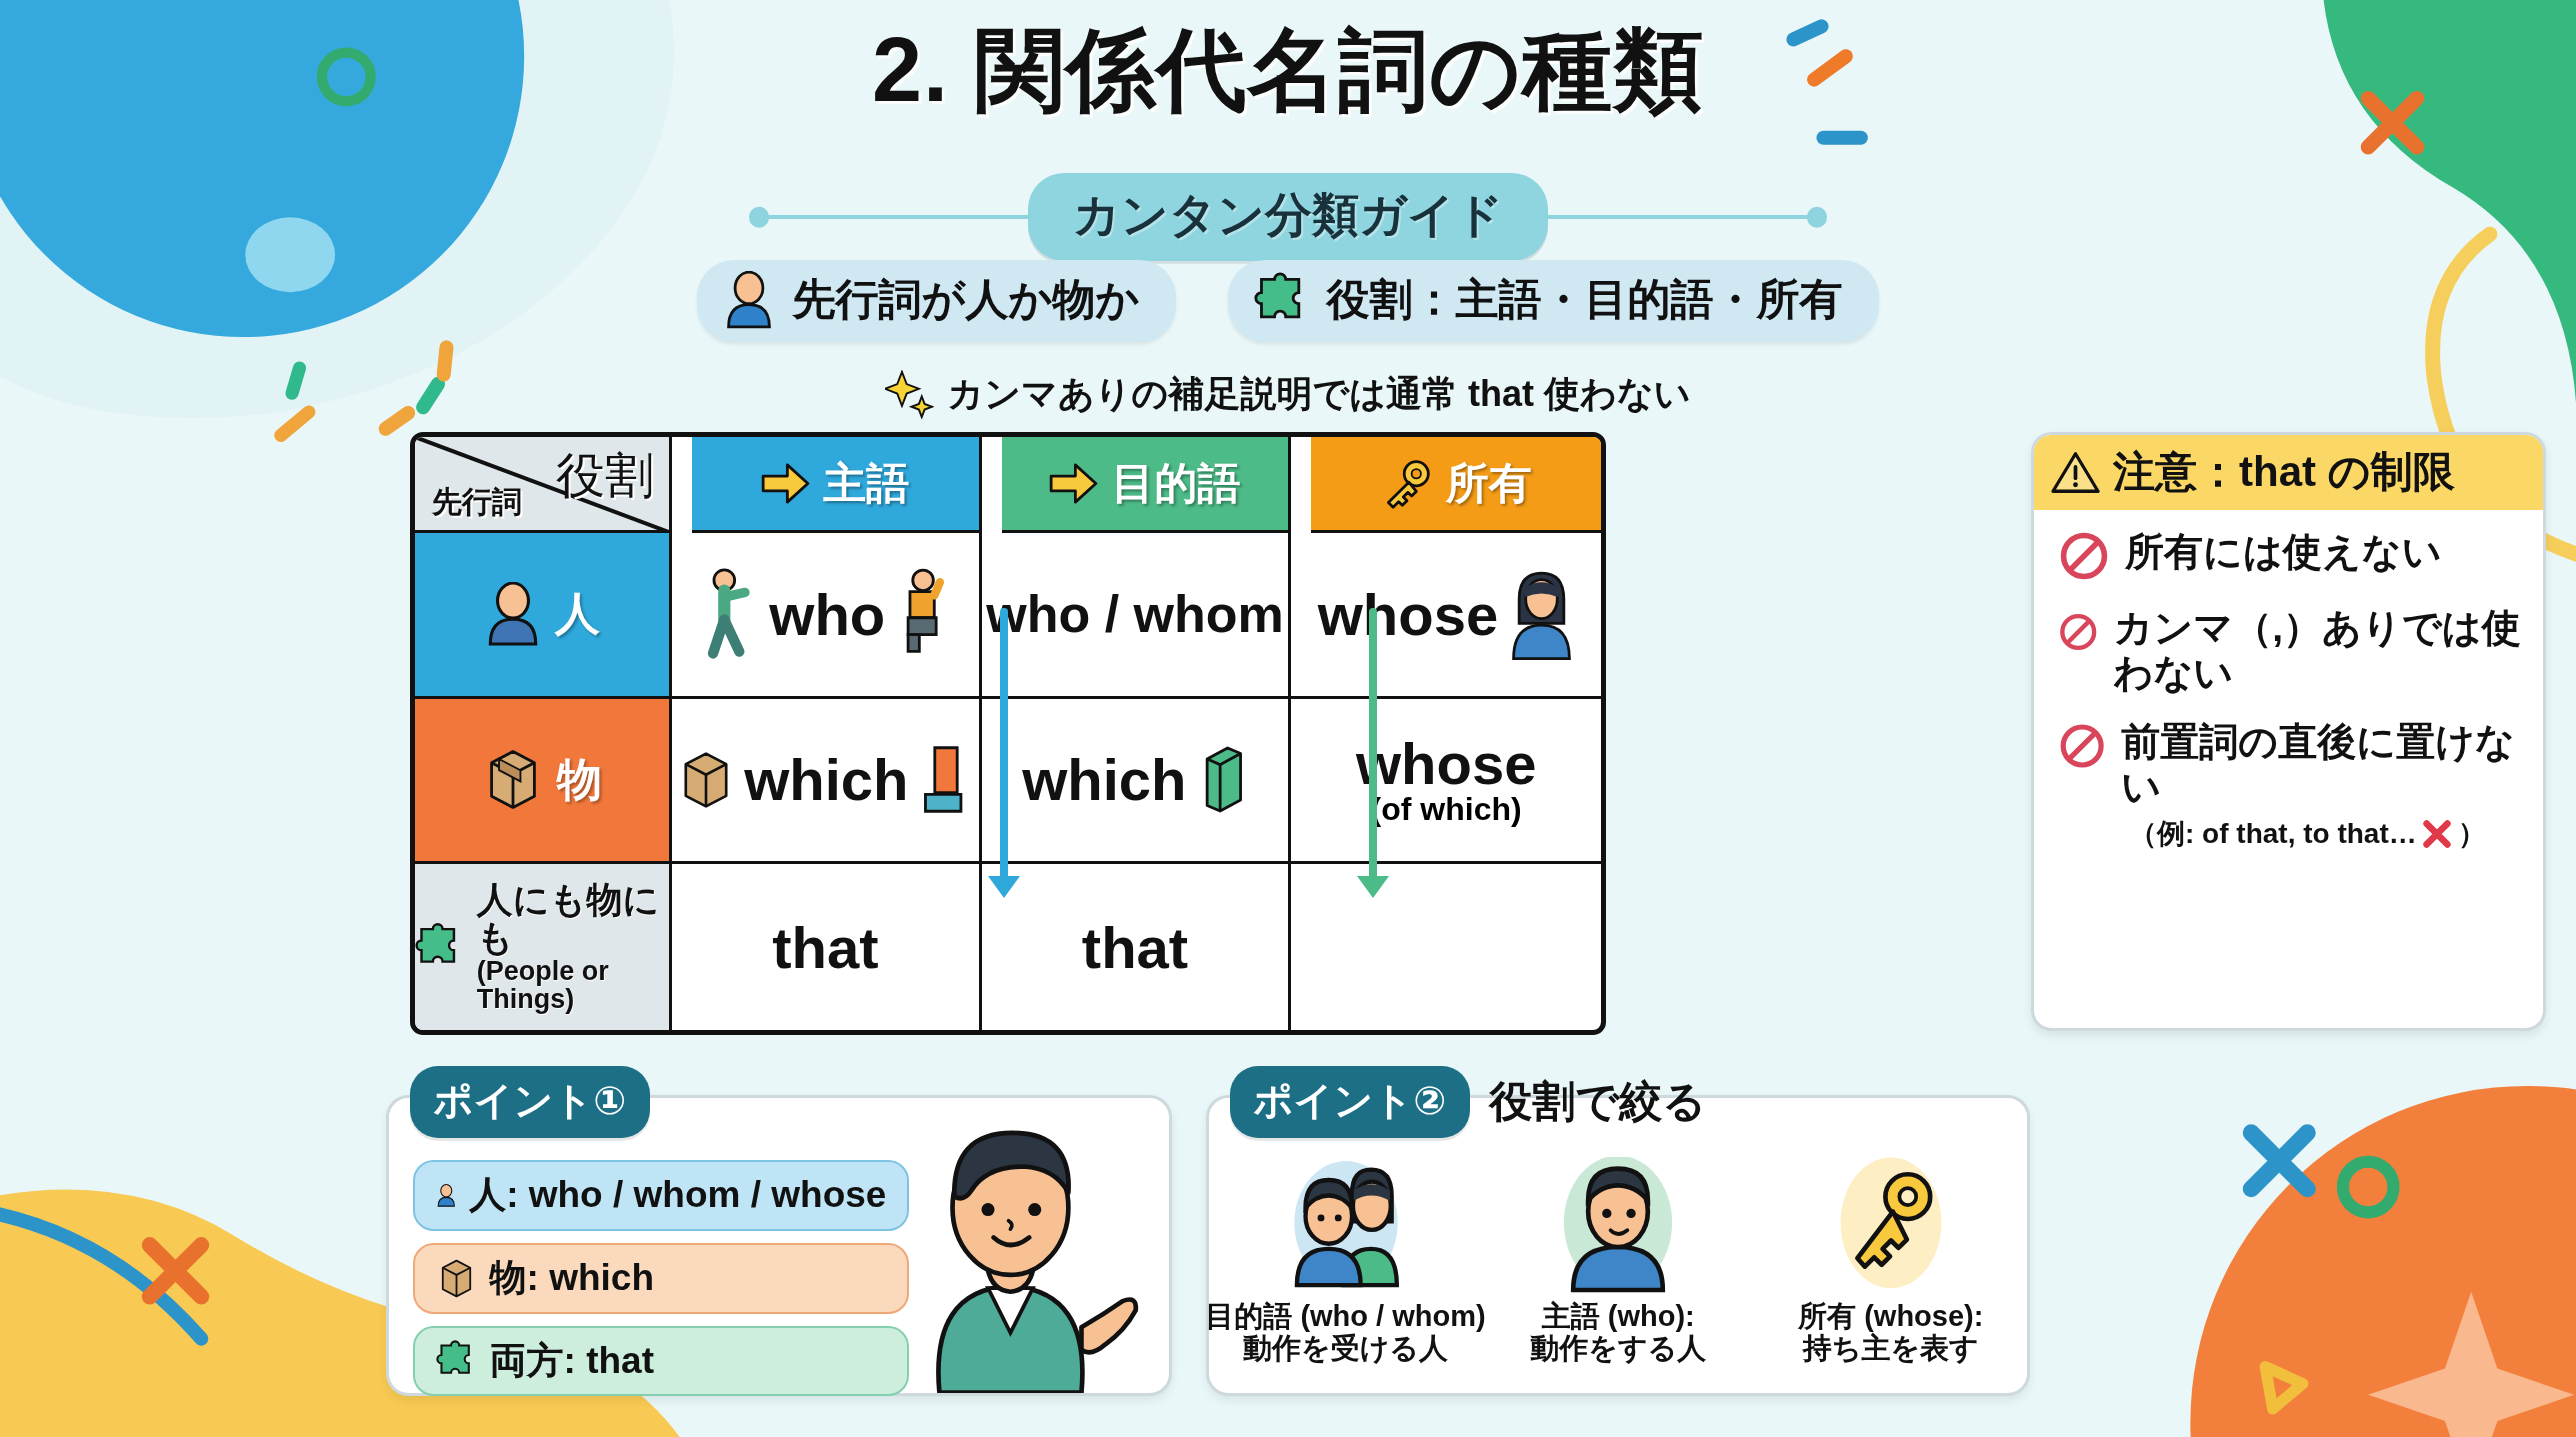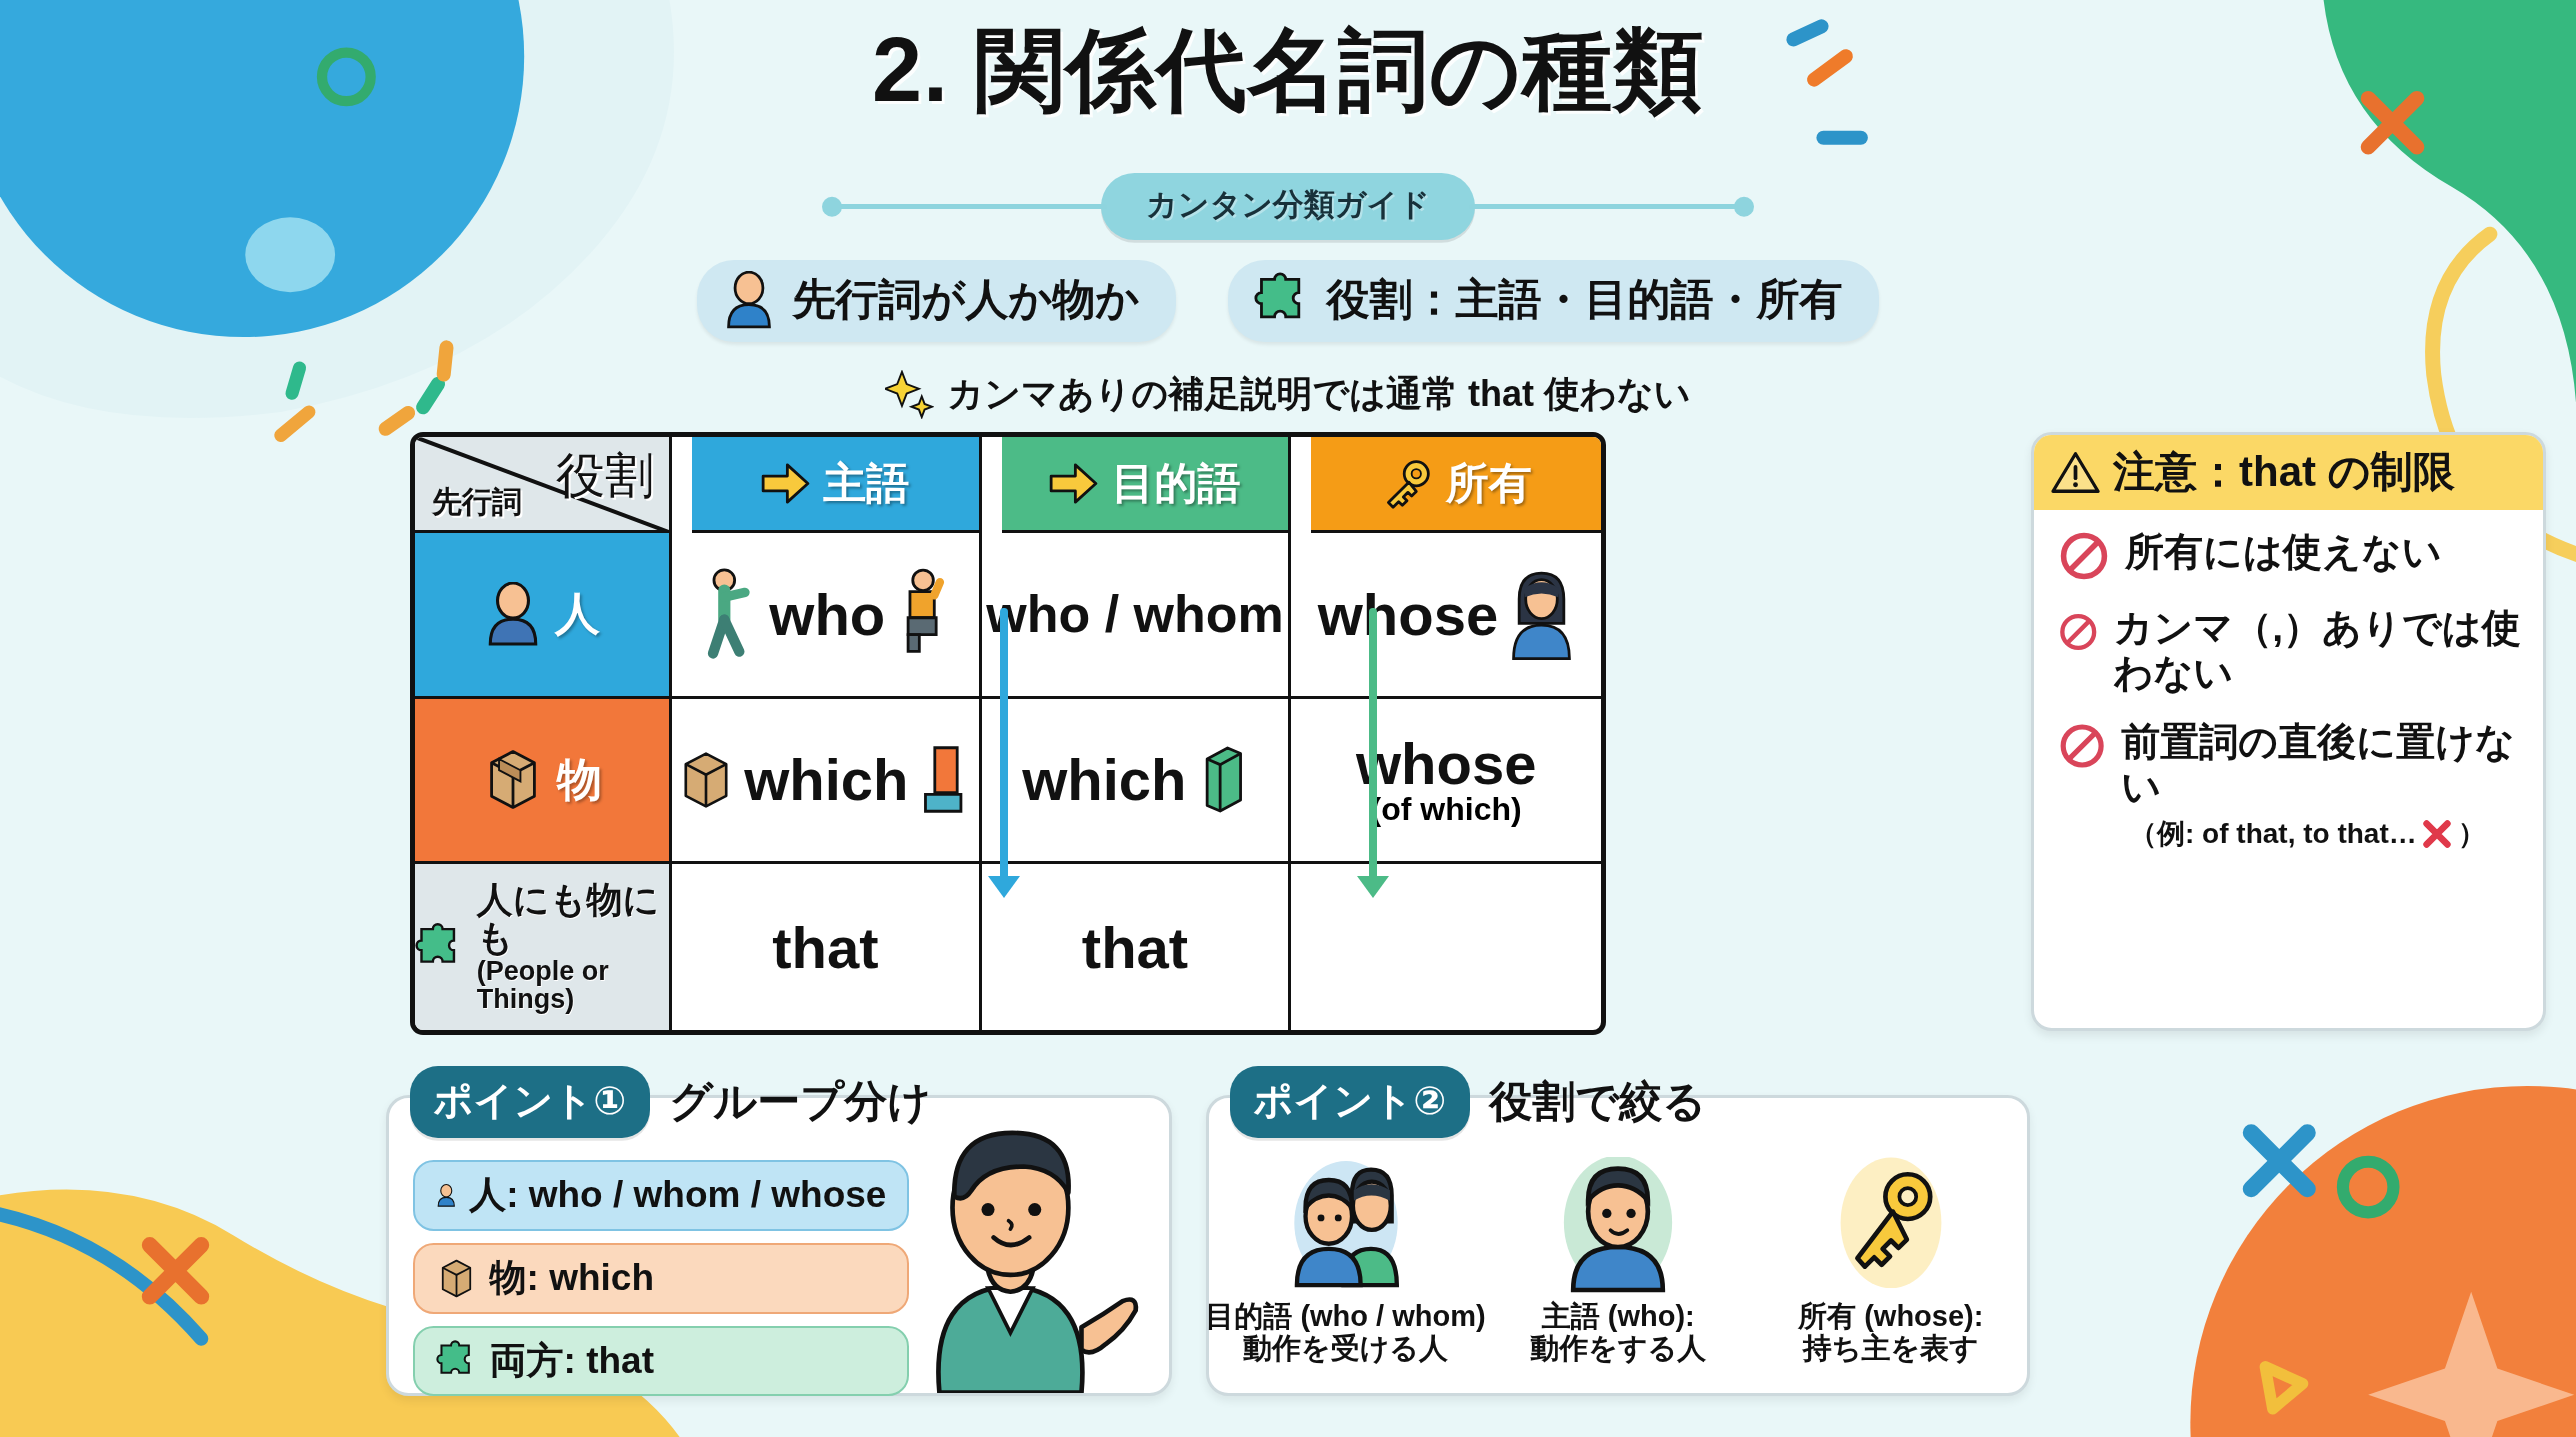--- a/index.html
+++ b/index.html
@@ -39,21 +39,21 @@
   .sub-rule.right { width: 281px; margin-left: -5.6px; }
   .sub-rule::before {
     content: ""; position: absolute; top: 50%; width: 20.6px; height: 20.6px;
     background: #8ed4de; border-radius: 50%; transform: translateY(-50%);
   }
   .sub-rule.left::before  { left: -3.7px; }
   .sub-rule.right::before { right: -3.7px; }
   .subtitle-badge {
     background: #8fd5df; border-radius: 36px;
     padding: 11.2px 45px 14px;
-    font-size: 31px; font-weight: bold; color: #18313a;
+    font-size: 47px; font-weight: bold; color: #18313a;
     box-shadow: 0 2.8px 0 rgba(0,0,0,.10);
     text-shadow: 1.9px 1.9px 0 rgba(255,255,255,.35);
     white-space: nowrap;
   }
 
   
   .chips {
     position: absolute; top: 260px; left: 0; width: 100%;
     display: flex; justify-content: center; gap: 52px;
   }
@@ -457,21 +457,20 @@
           <path d="M7 7 L29 29 M29 7 L7 29" stroke="#e0394a" stroke-width="7" stroke-linecap="round"></path>
         </svg>
         <span>）</span>
       </div>
     </div>
   </div>
 
   <div class="pcard" id="card1">
     <div class="pcard-head">
       <span class="pill">ポイント①</span>
-      <span class="pcard-title">グループ分け</span>
     </div>
 
     <div class="grp">
       <div class="grp-row grp-person">
         <svg width="37" height="41" viewBox="0 0 56 62">
           <ellipse cx="28" cy="18" rx="15" ry="17" fill="#f7c193" stroke="#111" stroke-width="3"></ellipse>
           <path d="M 6 60 Q 6 36 28 36 Q 50 36 50 60 Z" fill="#2f82c9" stroke="#111" stroke-width="3"></path>
         </svg>
         <span>人: who / whom / whose</span>
       </div>

